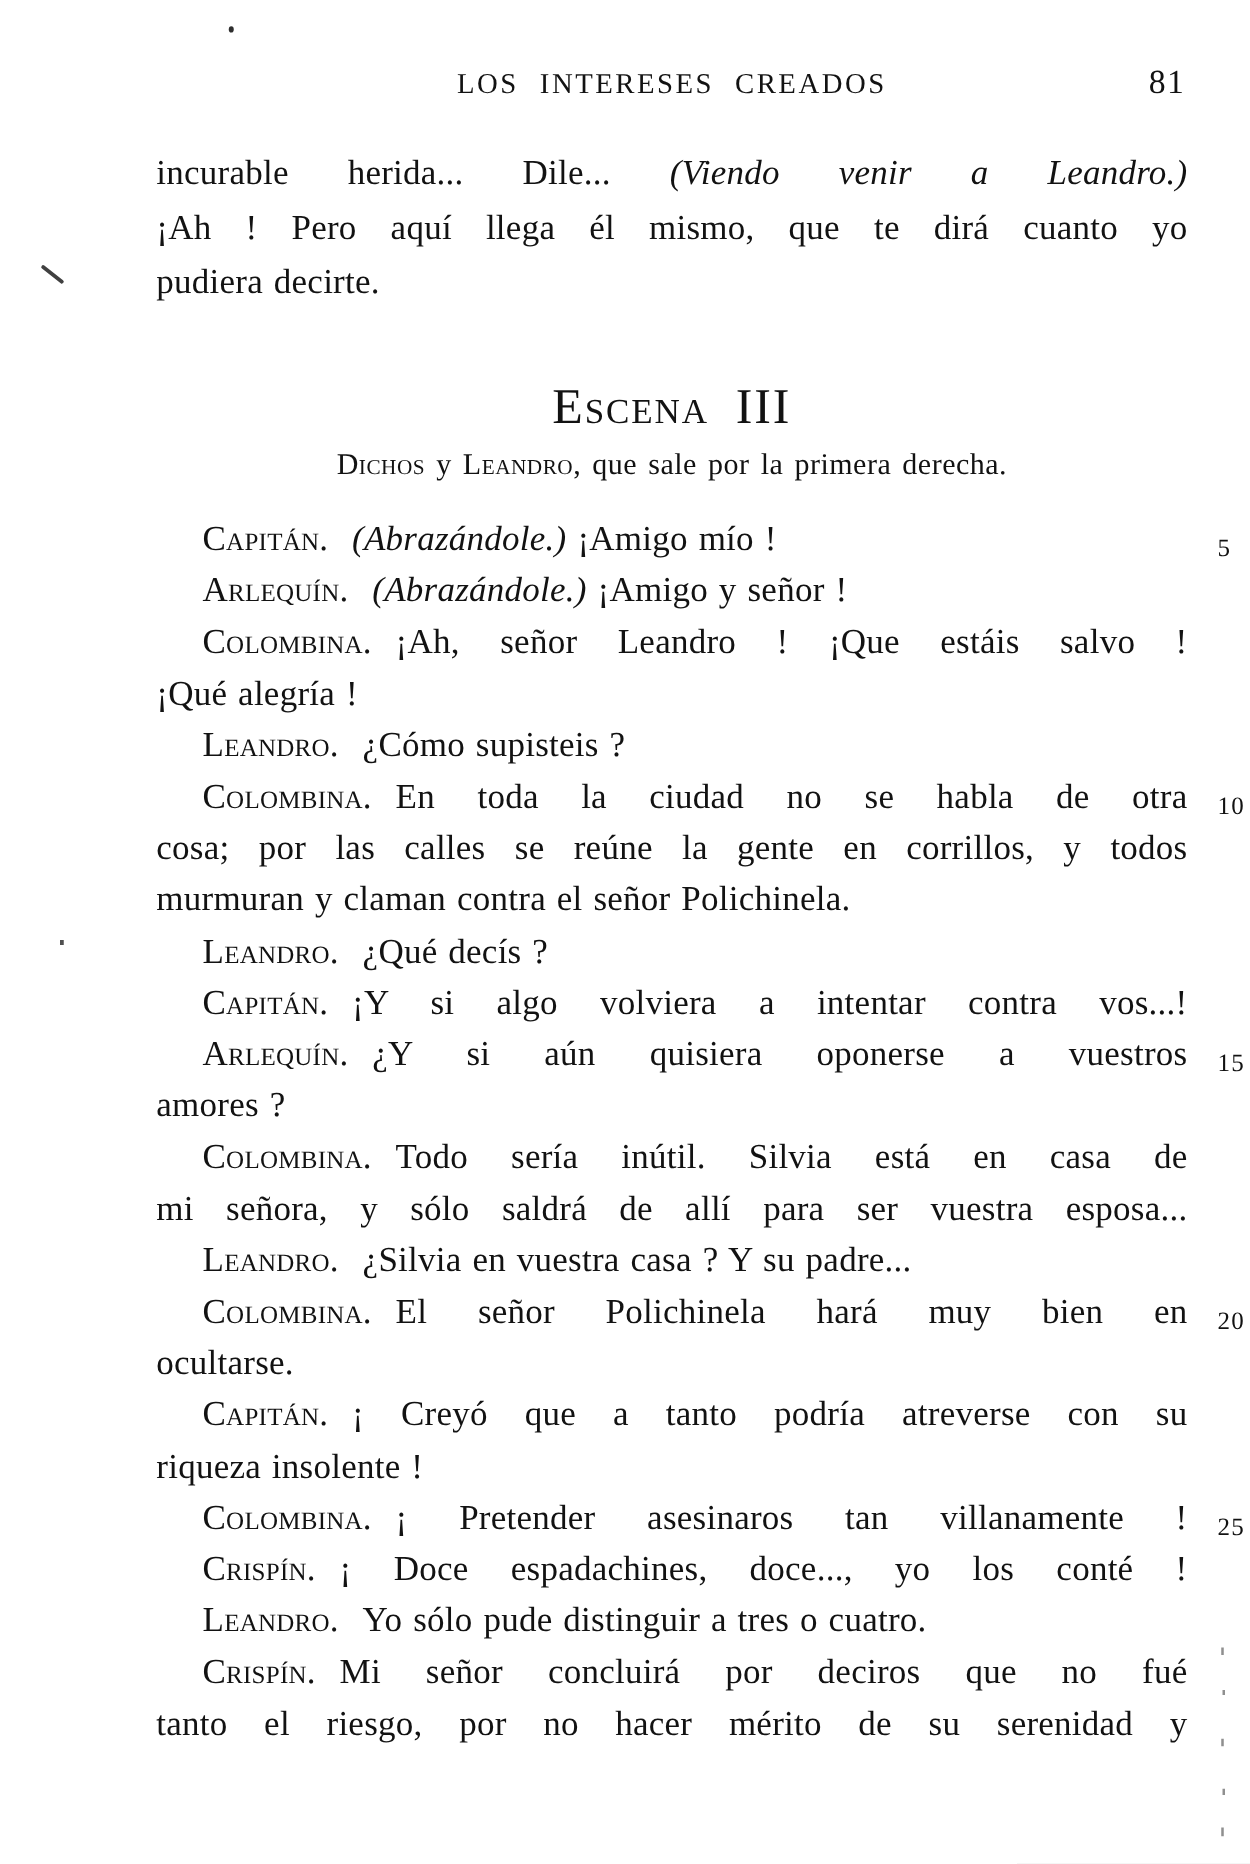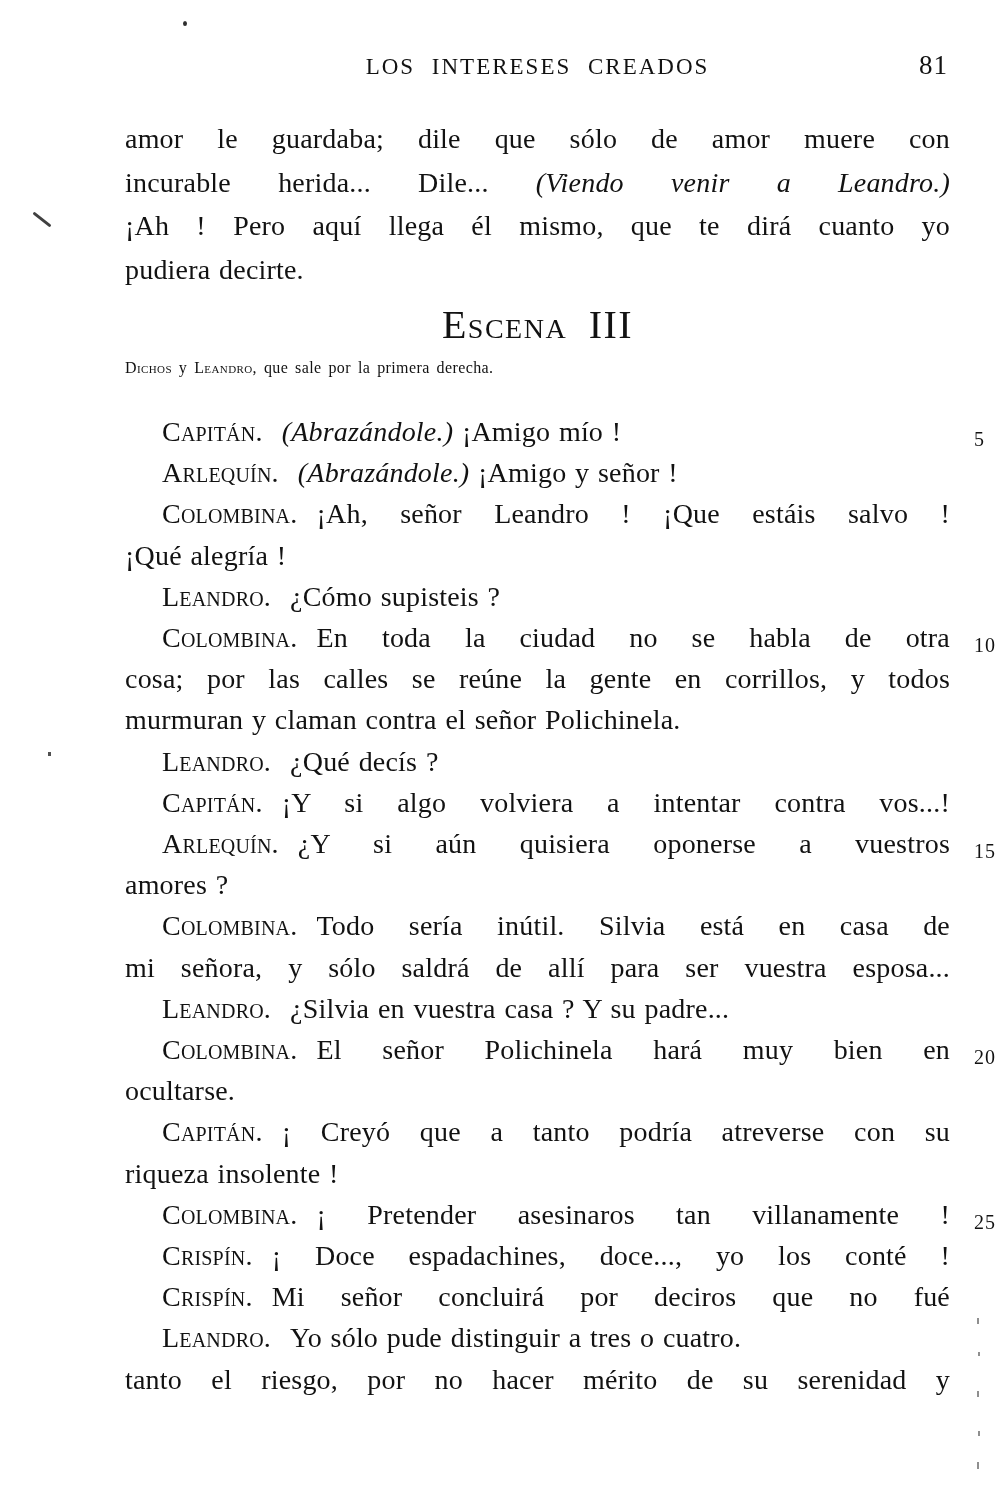--- a/index.html
+++ b/index.html
@@ -36,21 +36,21 @@
   .scenehead {
     position:absolute; top:301px; left:0; width:100%;
     text-align:center; font-size:40px;
     word-spacing:10px; letter-spacing:1.5px;
     white-space:nowrap;
   }
 
   
   .castline {
     position:absolute; top:359px; left:0; width:100%;
-    font-size:16px;
+    text-align:center; font-size:24px;
     letter-spacing:0.4px; word-spacing:2.5px;
     white-space:nowrap;
   }
 
   
   .dialogue {
     position:absolute; top:411px; left:0; width:100%;
     font-size:28px; line-height:41.2px;
     letter-spacing:0.2px; word-spacing:1.5px;
   }
@@ -87,21 +87,20 @@
 
 <div class="page">
   <div class="col">
 
     <div class="running-header">
       <span>LOS INTERESES CREADOS</span>
       <span class="pagenum">81</span>
     </div>
 
     <div id="para1" class="para">
-        <div class="tline j"><span class="n">amor le guardaba; dile que sólo de amor muere con</span></div>
         <div class="tline j"><span class="n">incurable herida... Dile... </span><span class="i">(Viendo venir a Leandro.)</span></div>
         <div class="tline j"><span class="n">¡Ah ! Pero aquí llega él mismo, que te dirá cuanto yo</span></div>
         <div class="tline"><span class="n">pudiera decirte.</span></div>
       </div>
 
     <div id="scenehead" class="scenehead">
         <div class="tline"><span class="sc">Escena</span><span class="n"> III</span></div>
       </div>
 
     <div id="castline" class="castline">
@@ -123,22 +122,22 @@
         <div class="tline"><span class="n">amores ?</span></div>
         <div class="tline j ind"><span class="sp">Colombina.</span><span class="n">Todo sería inútil. Silvia está en casa de</span></div>
         <div class="tline j"><span class="n">mi señora, y sólo saldrá de allí para ser vuestra esposa...</span></div>
         <div class="tline ind"><span class="sp">Leandro.</span><span class="n">¿Silvia en vuestra casa ? Y su padre...</span></div>
         <div class="tline j ind"><span class="sp">Colombina.</span><span class="n">El señor Polichinela hará muy bien en</span><span class="lineno">20</span></div>
         <div class="tline"><span class="n">ocultarse.</span></div>
         <div class="tline j ind"><span class="sp">Capitán.</span><span class="n">¡ Creyó que a tanto podría atreverse con su</span></div>
         <div class="tline"><span class="n">riqueza insolente !</span></div>
         <div class="tline j ind"><span class="sp">Colombina.</span><span class="n">¡ Pretender asesinaros tan villanamente !</span><span class="lineno">25</span></div>
         <div class="tline j ind"><span class="sp">Crispín.</span><span class="n">¡ Doce espadachines, doce..., yo los conté !</span></div>
+        <div class="tline ind"><span class="sp">Leandro.</span><span class="n">Yo sólo pude distinguir a tres o cuatro.</span></div>
         <div class="tline j ind"><span class="sp">Crispín.</span><span class="n">Mi señor concluirá por deciros que no fué</span></div>
-        <div class="tline ind"><span class="sp">Leandro.</span><span class="n">Yo sólo pude distinguir a tres o cuatro.</span></div>
         <div class="tline j"><span class="n">tanto el riesgo, por no hacer mérito de su serenidad y</span></div>
       </div>
 
   </div>
 
   <div class="mark mark-dot"></div>
   <div class="mark mark-slash"></div>
   <div class="mark mark-speck"></div>
   <div class="mark mark-dash d1"></div>
   <div class="mark mark-dash d2"></div>

